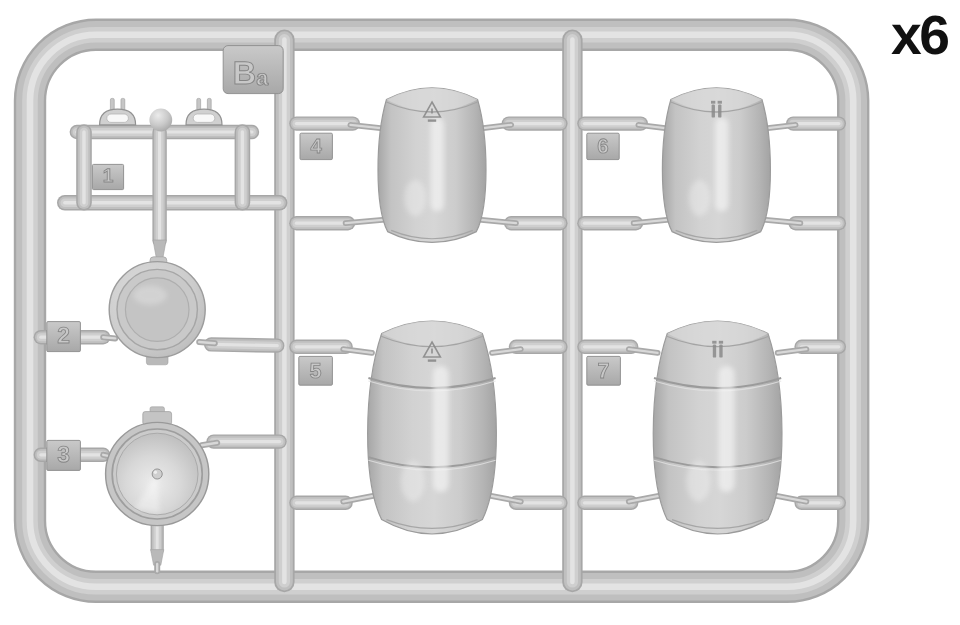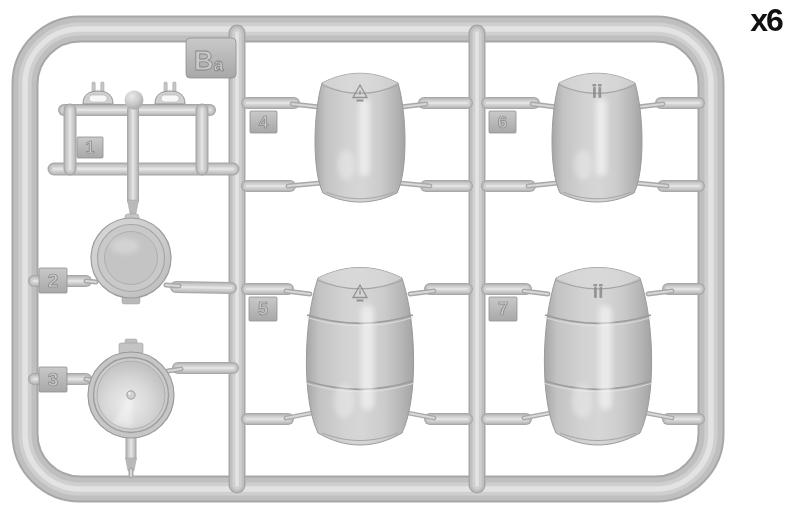--- a/index.html
+++ b/index.html
@@ -1,19 +1,19 @@
 <!DOCTYPE html>
 <html><head>
 <meta charset="utf-8">
 <style>
   html,body{margin:0;padding:0;background:#fff;}
   .stage{position:relative;width:800px;height:521px;background:#ffffff;overflow:hidden;
          font-family:"Liberation Sans",sans-serif;}
   .qty{position:absolute;left:732px;top:2px;width:68px;text-align:center;
-       font-size:32px;font-weight:bold;letter-spacing:-2px;color:#111;}
+       font-size:46px;font-weight:bold;letter-spacing:-2px;color:#111;}
   svg{position:absolute;left:0;top:0;}
 </style>
 </head>
 <body>
 
 <div class="stage">
   <svg id="sprue" width="800" height="521" viewBox="0 0 800 521">
       <defs>
         <linearGradient id="gBarrel">
           <stop offset="0" stop-color="#a6a6a6" stop-opacity="1"></stop>

